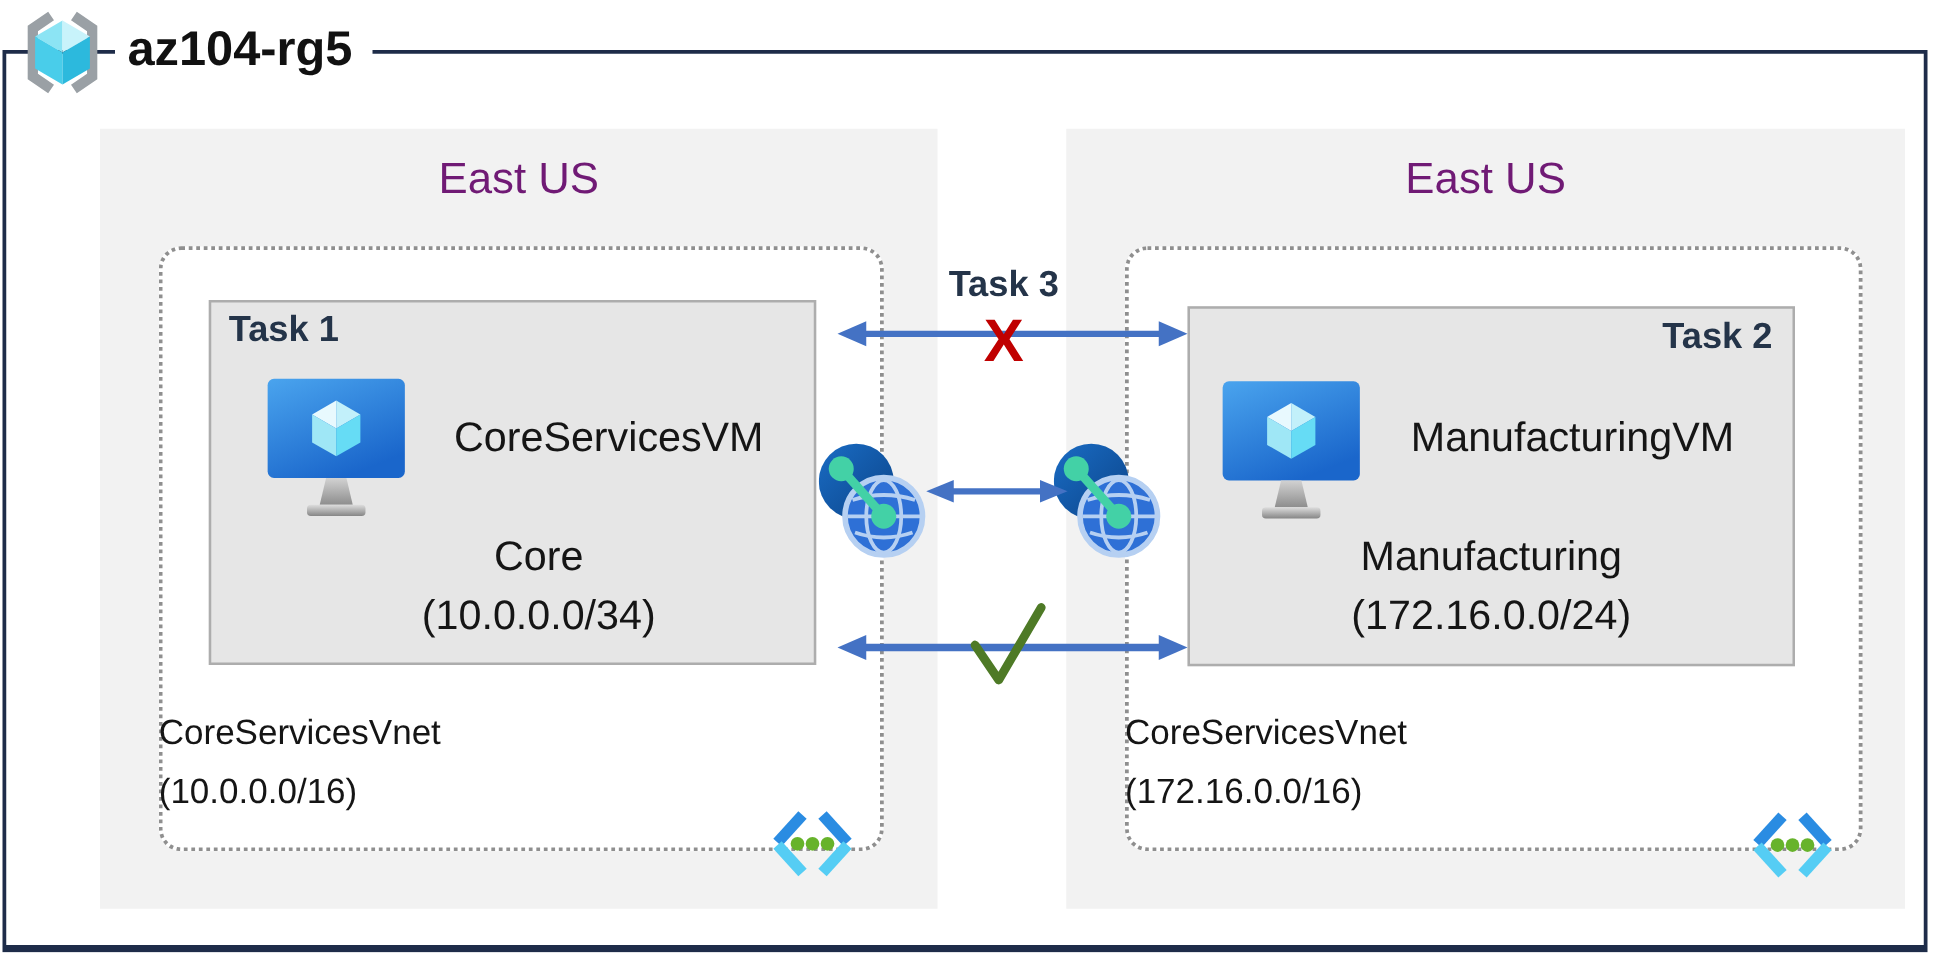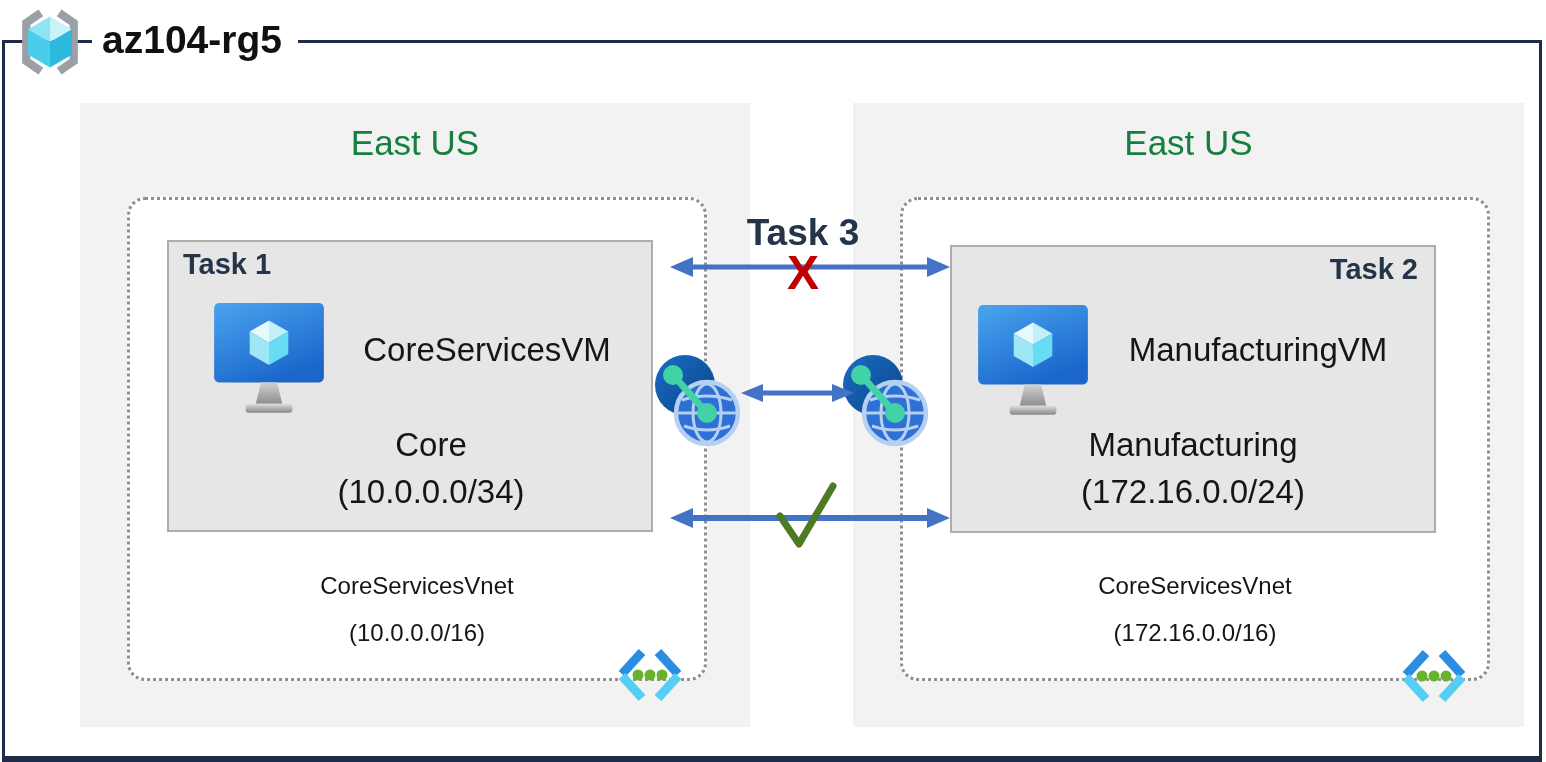--- a/index.html
+++ b/index.html
@@ -8,42 +8,42 @@
   .frame{position:absolute;left:2px;top:40px;width:1540px;height:722px;
          border:3px solid #1e2c49;border-bottom-width:6px;box-sizing:border-box;}
 
   .header-label{position:absolute;left:92px;top:16px;height:48px;line-height:48px;
                 background:#fff;padding:0 16px 0 10px;font-size:39px;font-weight:700;color:#111;z-index:4;}
   .rg-icon{position:absolute;left:8px;top:3px;width:84px;height:78px;z-index:5;}
 
   .region{position:absolute;top:103px;height:624px;background:#f2f2f2;}
   .region-left{left:80px;width:670px;}
   .region-right{left:853px;width:671px;}
-  .region-title{margin-top:20px;text-align:center;font-size:35px;color:#15803d;font-weight:400;}
+  .region-title{margin-top:20px;text-align:center;font-size:35px;color:#701a75;font-weight:400;}
 
   .vnet{position:absolute;top:197px;height:484px;background:#fff;
         border:3px dotted #8f8f8f;border-radius:18px;box-sizing:border-box;}
   .vnet-left{left:127px;width:580px;}
   .vnet-right{left:900px;width:590px;}
 
   .subnet{position:absolute;background:#e6e6e6;border:2px solid #adadad;box-sizing:border-box;}
   .subnet-left{left:167px;top:240px;width:486px;height:292px;}
   .subnet-right{left:950px;top:245px;width:486px;height:288px;}
   .task-tag{position:absolute;top:6px;font-size:29px;font-weight:700;color:#243449;}
   .task-tag.tl{left:14px;}
   .task-tag.tr{right:16px;}
 
   .vm-icon{position:absolute;width:122px;height:124px;}
   .vm-name{position:absolute;font-size:33px;color:#151515;text-align:center;}
   .subnet-text{position:absolute;text-align:center;font-size:33px;line-height:47px;color:#151515;}
-  .vnet-text{position:absolute;text-align:center;font-size:24px;line-height:47px;color:#151515;}
+  .vnet-text{position:absolute;font-size:28px;line-height:47px;color:#151515;}
   .vnet-icon{position:absolute;width:76px;height:62px;}
   .peer-icon{position:absolute;width:90px;height:100px;}
 
-  .conn-label{position:absolute;width:200px;text-align:center;font-size:37px;font-weight:700;color:#243449;}
+  .conn-label{position:absolute;width:200px;text-align:center;font-size:29px;font-weight:700;color:#243449;}
   .arrows{position:absolute;left:0;top:0;width:1546px;height:762px;pointer-events:none;}
   .hidden-defs{position:absolute;width:0;height:0;}
 </style>
 </head>
 <body>
 
 <div class="canvas">
 
   <svg class="hidden-defs" aria-hidden="true">
     <defs>

